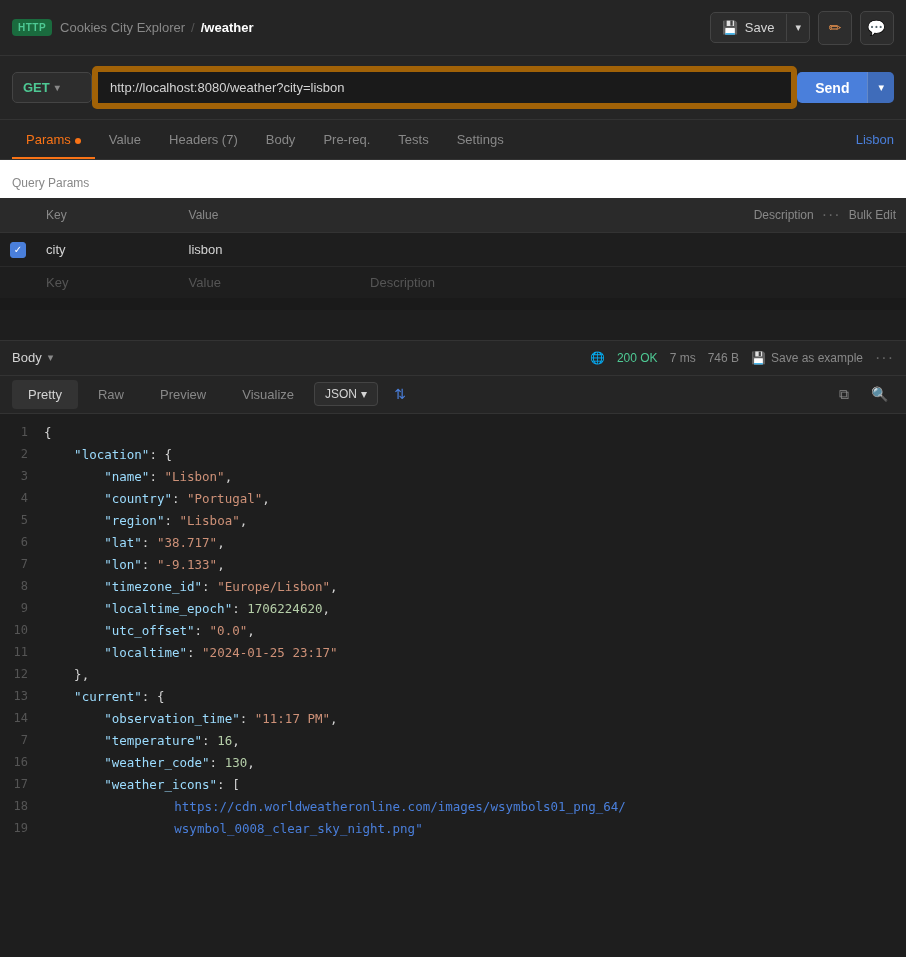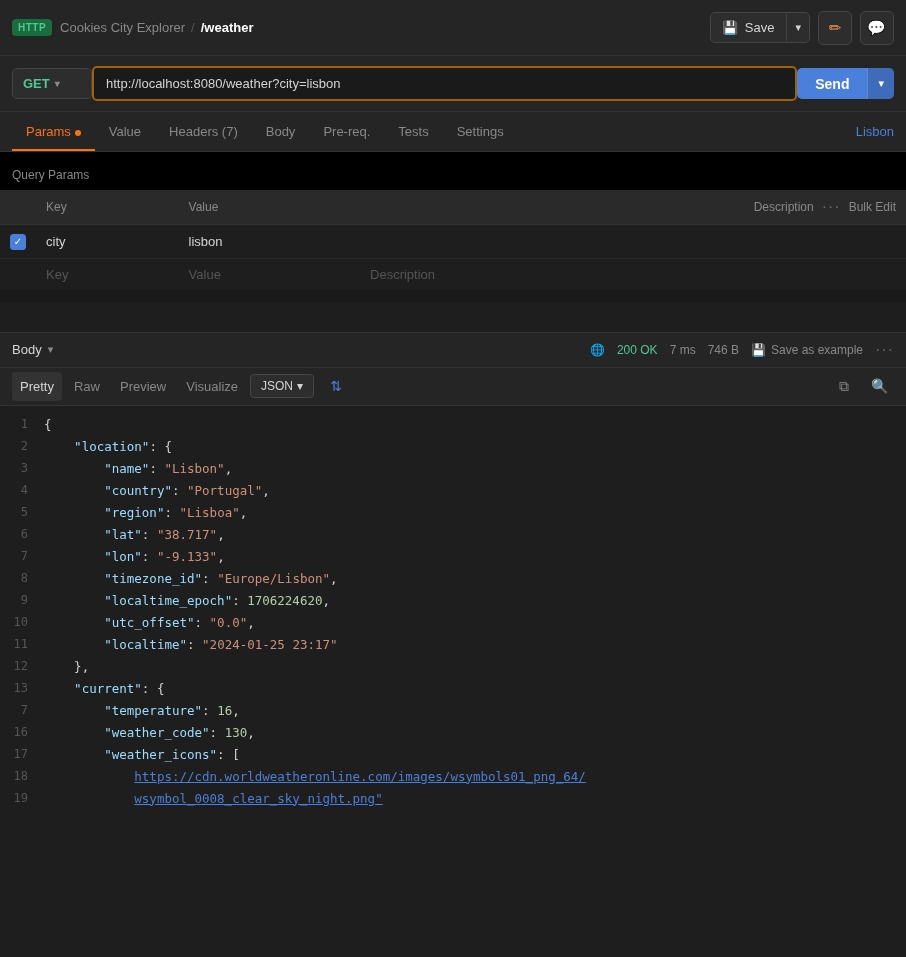--- a/index.html
+++ b/index.html
@@ -115,21 +115,21 @@
       cursor: pointer;
       color: #4ec994;
       font-weight: 600;
       font-size: 13px;
       min-width: 80px;
     }
     .method-select .chevron { color: #888; font-size: 10px; }
     .url-input {
       flex: 1;
       background: #1a1a1a;
-      border: 2px solid #a16207;
+      border: 6px solid #a16207;
       border-radius: 5px;
       padding: 8px 12px;
       color: #d4d4d4;
       font-size: 13px;
       outline: none;
     }
     .btn-send {
       display: flex;
       align-items: center;
       background: #4a7fdb;
@@ -199,21 +199,21 @@
     }
     .cookies-link {
       color: #4a7fdb;
       cursor: pointer;
       font-size: 13px;
       padding: 12px 0;
     }
 
     
     .section {
-      background: #000000;
+      background: #ffffff;
       padding: 10px 12px 0;
     }
     .section-title {
       font-size: 12px;
       color: #888;
       font-weight: 500;
       padding: 6px 0 8px;
       text-transform: none;
     }
 
@@ -336,21 +336,21 @@
     .response-tabs {
       display: flex;
       align-items: center;
       justify-content: space-between;
       padding: 4px 12px;
       background: #252525;
       border-bottom: 1px solid #333;
     }
     .response-tabs-left { display: flex; align-items: center; gap: 4px; }
     .resp-tab {
-      padding: 7px 8px;
+      padding: 7px 16px;
       cursor: pointer;
       color: #888;
       font-size: 13px;
       border-radius: 4px;
     }
     .resp-tab.active {
       background: #333;
       color: #d4d4d4;
     }
     .json-selector {
@@ -403,21 +403,21 @@
       padding-right: 12px;
       color: #555;
       user-select: none;
       font-size: 12px;
     }
     .line-content { padding-left: 4px; white-space: pre; }
     .c-brace { color: #d4d4d4; }
     .c-key { color: #9cdcfe; }
     .c-str { color: #ce9178; }
     .c-num { color: #b5cea8; }
-    .c-link { color: #4a7fdb; text-decoration: underline; cursor: pointer; }
+    .c-link { color: #4a7fdb; cursor: pointer; margin-left: 40px; }
     .c-comma { color: #d4d4d4; }
   </style>
 </head>
 <body>
 
 <div class="header">
   <div class="header-left">
     <span class="http-badge">HTTP</span>
     <div class="breadcrumb">
       <span>Cookies City Explorer</span>
@@ -597,20 +597,24 @@
     </div>
     <div class="code-line">
       <span class="line-num">12</span>
       <span class="line-content"><span style="color: transparent;">    </span><span class="c-brace">},</span></span>
     </div>
     <div class="code-line">
       <span class="line-num">13</span>
       <span class="line-content"><span style="color: transparent;">    </span><span class="c-key">"current"</span><span class="c-brace">: {</span></span>
     </div>
     <div class="code-line">
+      <span class="line-num">14</span>
+      <span class="line-content"><span style="color: transparent;">        </span><span class="c-key">"observation_time"</span><span class="c-brace">: </span><span class="c-str">"11:17 PM"</span><span class="c-comma">,</span></span>
+    </div>
+    <div class="code-line">
       <span class="line-num">7</span>
       <span class="line-content"><span style="color: transparent;">        </span><span class="c-key">"temperature"</span><span class="c-brace">: </span><span class="c-num">16</span><span class="c-comma">,</span></span>
     </div>
     <div class="code-line">
       <span class="line-num">16</span>
       <span class="line-content"><span style="color: transparent;">        </span><span class="c-key">"weather_code"</span><span class="c-brace">: </span><span class="c-num">130</span><span class="c-comma">,</span></span>
     </div>
     <div class="code-line">
       <span class="line-num">17</span>
       <span class="line-content"><span style="color: transparent;">        </span><span class="c-key">"weather_icons"</span><span class="c-brace">: [</span></span>

